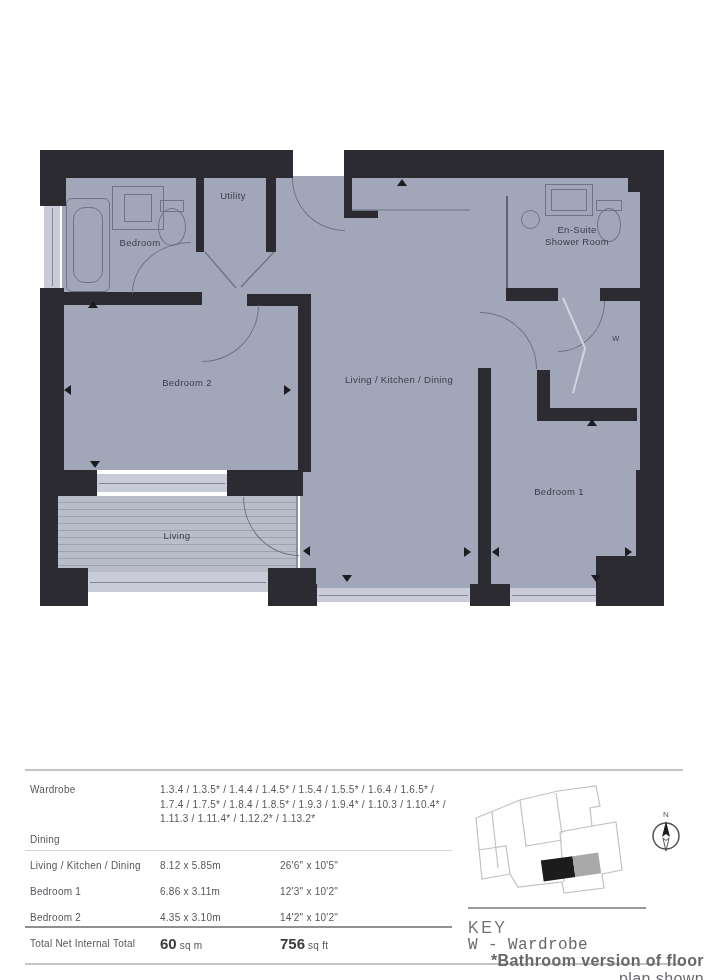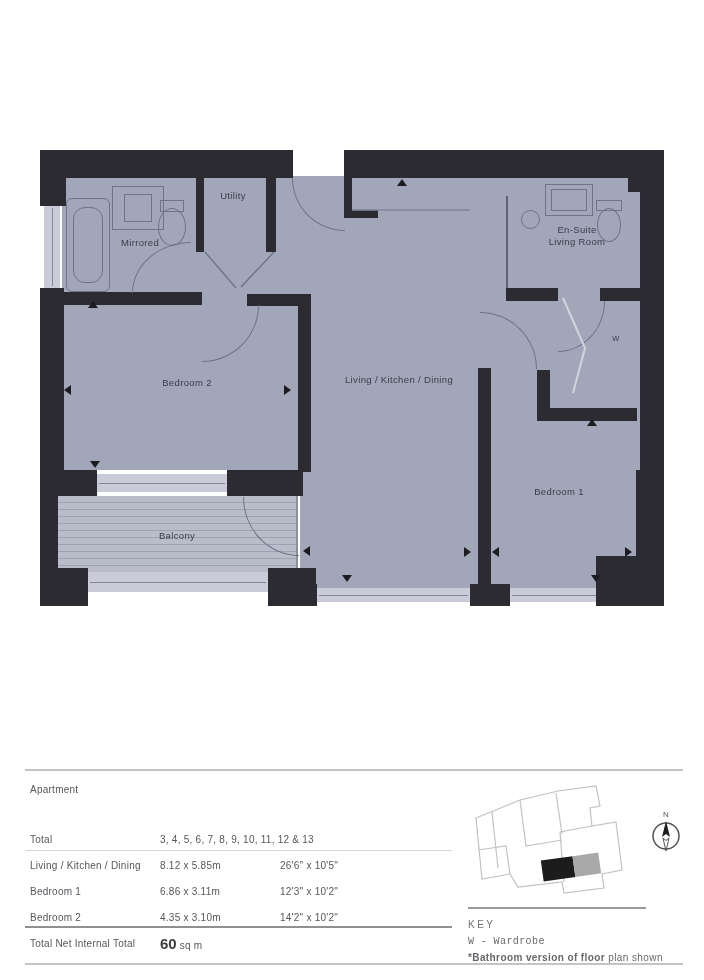--- a/index.html
+++ b/index.html
@@ -34,21 +34,21 @@
   .plansvg{position:absolute;left:40px;top:148px;}
   
   .rule{position:absolute;background:#c4c4c4;}
   .trow{position:absolute;font-size:10px;letter-spacing:.25px;color:#55575c;line-height:1.45;}
   .tlabel{position:absolute;left:30px;width:125px;}
   .tval{position:absolute;left:160px;width:115px;}
   .tval2{position:absolute;left:280px;width:150px;}
   .tval.wide{width:290px;}
   .big{font-size:15px;font-weight:bold;color:#3a3c40;letter-spacing:0;}
   
-  .keytxt{position:absolute;font-size:10px;letter-spacing:.4px;color:#66686c;text-align:right;}
+  .keytxt{position:absolute;font-size:16px;letter-spacing:.4px;color:#66686c;text-align:right;}
   .keytitle{letter-spacing:2.5px;color:#707276;}
 </style>
 </head>
 <body>
 
 <div id="page">
 
   <div class="fill" style="left:62px;top:176px;width:578px;height:294px;"></div>
   <div class="fill" style="left:300px;top:470px;width:340px;height:118px;"></div>
 
@@ -115,49 +115,49 @@
   <div class="fx" style="left:596px;top:200px;width:24px;height:9px;"></div>
   <div class="fx oval" style="left:597px;top:208px;width:22px;height:32px;"></div>
 
   <svg class="plansvg" width="624" height="460" viewBox="0 0 624 460">
     <line x1="165" y1="104" x2="196" y2="140" stroke="#6e7488" stroke-width="1.4"></line>
     <line x1="234" y1="104" x2="201" y2="139" stroke="#6e7488" stroke-width="1.4"></line>
     <polyline points="523,150 545,200 533,245" fill="none" stroke="#d2d5de" stroke-width="2"></polyline>
     <line x1="312" y1="62" x2="430" y2="62" stroke="#80859a" stroke-width="1.5"></line>
   </svg>
 
-  <div class="lbl" style="left:140px;top:243px;">Mirrored</div>
+  <div class="lbl" style="left:140px;top:243px;">Bedroom</div>
   <div class="lbl" style="left:233px;top:196px;">Utility</div>
   <div class="lbl" style="left:187px;top:383px;">Bedroom 2</div>
   <div class="lbl" style="left:399px;top:380px;">Living / Kitchen / Dining</div>
   <div class="lbl" style="left:577px;top:230px;">En-Suite</div>
-  <div class="lbl" style="left:577px;top:242px;">Living Room</div>
+  <div class="lbl" style="left:577px;top:242px;">Shower Room</div>
   <div class="lbl" style="left:559px;top:492px;">Bedroom 1</div>
-  <div class="lbl" style="left:177px;top:536px;">Balcony</div>
+  <div class="lbl" style="left:177px;top:536px;">Living</div>
   <div class="lbl small" style="left:616px;top:339px;">W</div>
 
   <div class="arrow up" style="left:397px;top:179px;"></div>
   <div class="arrow up" style="left:88px;top:301px;"></div>
   <div class="arrow left" style="left:64px;top:385px;"></div>
   <div class="arrow right" style="left:284px;top:385px;"></div>
   <div class="arrow down" style="left:90px;top:461px;"></div>
   <div class="arrow down" style="left:342px;top:575px;"></div>
   <div class="arrow down" style="left:591px;top:575px;"></div>
   <div class="arrow left" style="left:303px;top:546px;"></div>
   <div class="arrow right" style="left:464px;top:547px;"></div>
   <div class="arrow left" style="left:492px;top:547px;"></div>
   <div class="arrow right" style="left:625px;top:547px;"></div>
   <div class="arrow up" style="left:587px;top:419px;"></div>
 
   <div class="rule" style="left:25px;top:769px;width:658px;height:2px;"></div>
 
-  <div class="trow tlabel" style="top:783px;">Apartment</div>
-
-  <div class="trow tlabel" style="top:833px;">Total</div>
-  <div class="trow tval wide" style="top:833px;">3, 4, 5, 6, 7, 8, 9, 10, 11, 12 &amp; 13</div>
+  <div class="trow tlabel" style="top:783px;">Wardrobe</div>
+  <div class="trow tval wide" style="top:783px;">1.3.4 / 1.3.5* / 1.4.4 / 1.4.5* / 1.5.4 / 1.5.5* / 1.6.4 / 1.6.5* / 1.7.4 / 1.7.5* / 1.8.4 / 1.8.5* / 1.9.3 / 1.9.4* / 1.10.3 / 1.10.4* / 1.11.3 / 1.11.4* / 1.12.2* / 1.13.2*</div>
+
+  <div class="trow tlabel" style="top:833px;">Dining</div>
 
   <div class="rule" style="left:25px;top:850px;width:427px;height:1px;background:#d6d6d6;"></div>
 
   <div class="trow tlabel" style="top:859px;">Living / Kitchen / Dining</div>
   <div class="trow tval" style="top:859px;">8.12 x 5.85m</div>
   <div class="trow tval2" style="top:859px;">26'6" x 10'5"</div>
 
   <div class="trow tlabel" style="top:885px;">Bedroom 1</div>
   <div class="trow tval" style="top:885px;">6.86 x 3.11m</div>
   <div class="trow tval2" style="top:885px;">12'3" x 10'2"</div>
@@ -165,20 +165,24 @@
   <div class="trow tlabel" style="top:911px;">Bedroom 2</div>
   <div class="trow tval" style="top:911px;">4.35 x 3.10m</div>
   <div class="trow tval2" style="top:911px;">14'2" x 10'2"</div>
 
   <div class="rule" style="left:25px;top:926px;width:427px;height:2px;background:#909090;"></div>
 
   <div class="trow tlabel" style="top:937px;width:135px;">Total Net Internal Total</div>
   <div class="trow tval" style="top:933px;">
     <span class="big">60</span>
     <span>sq m</span>
+  </div>
+  <div class="trow tval2" style="top:933px;">
+    <span class="big">756</span>
+    <span>sq ft</span>
   </div>
 
   <div class="rule" style="left:25px;top:963px;width:658px;height:2px;"></div>
 
   <svg style="position:absolute;left:462px;top:776px;" width="190" height="126" viewBox="0 0 190 126">
     <g stroke="#c2c2c2" stroke-width="1.2" fill="#ffffff">
       <path d="M14,42 L58,24 L96,15 L134,10 L138,30 L128,32 L130,50 L154,46 L160,94 L140,98 L142,112 L102,117 L100,106 L56,111 L48,98 L20,103 Z"></path>
       <path d="M30,36 L36,92" fill="none"></path>
       <path d="M94,17 L100,58" fill="none"></path>
       <path d="M130,50 L98,56 L102,106" fill="none"></path>

